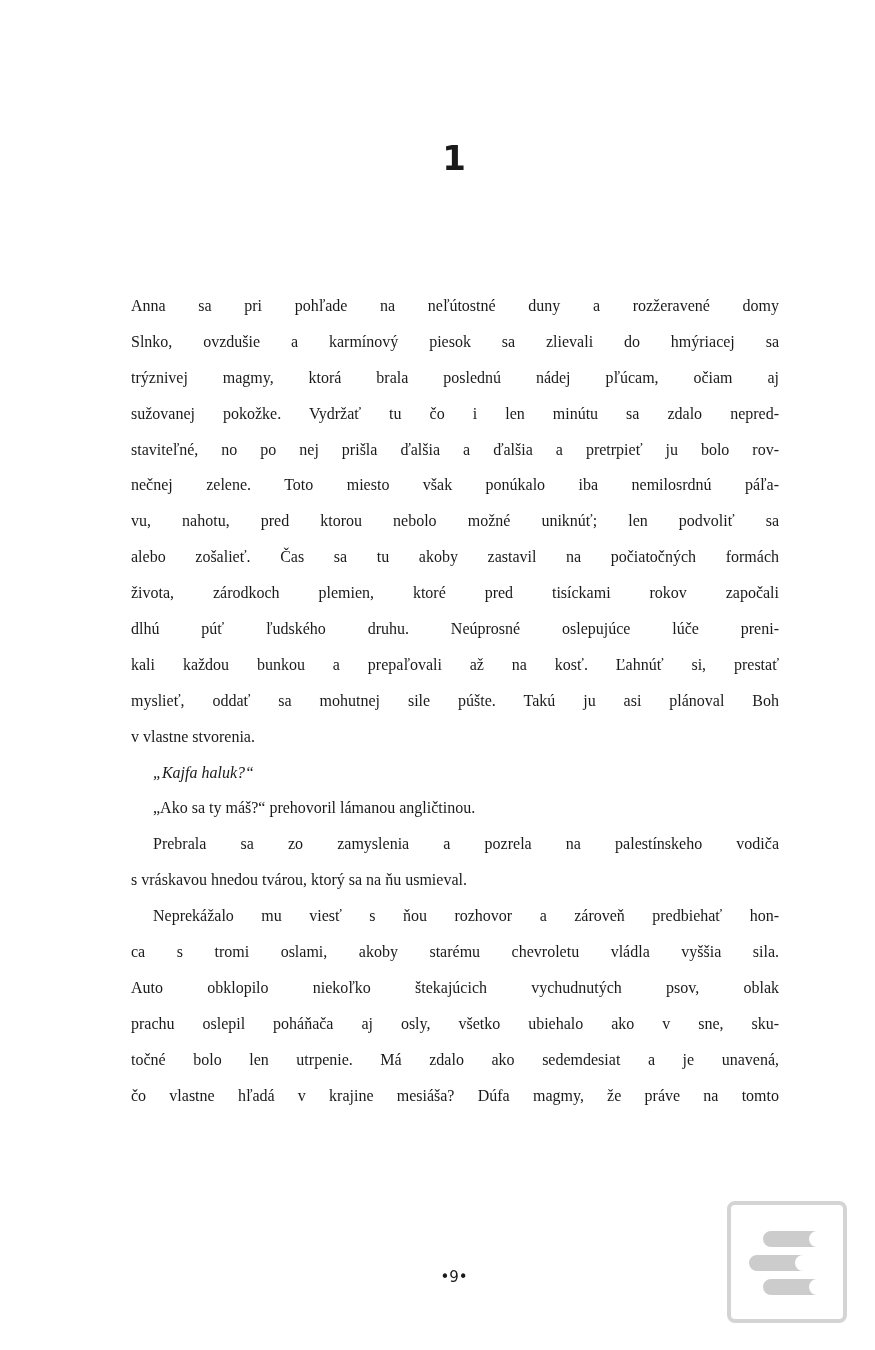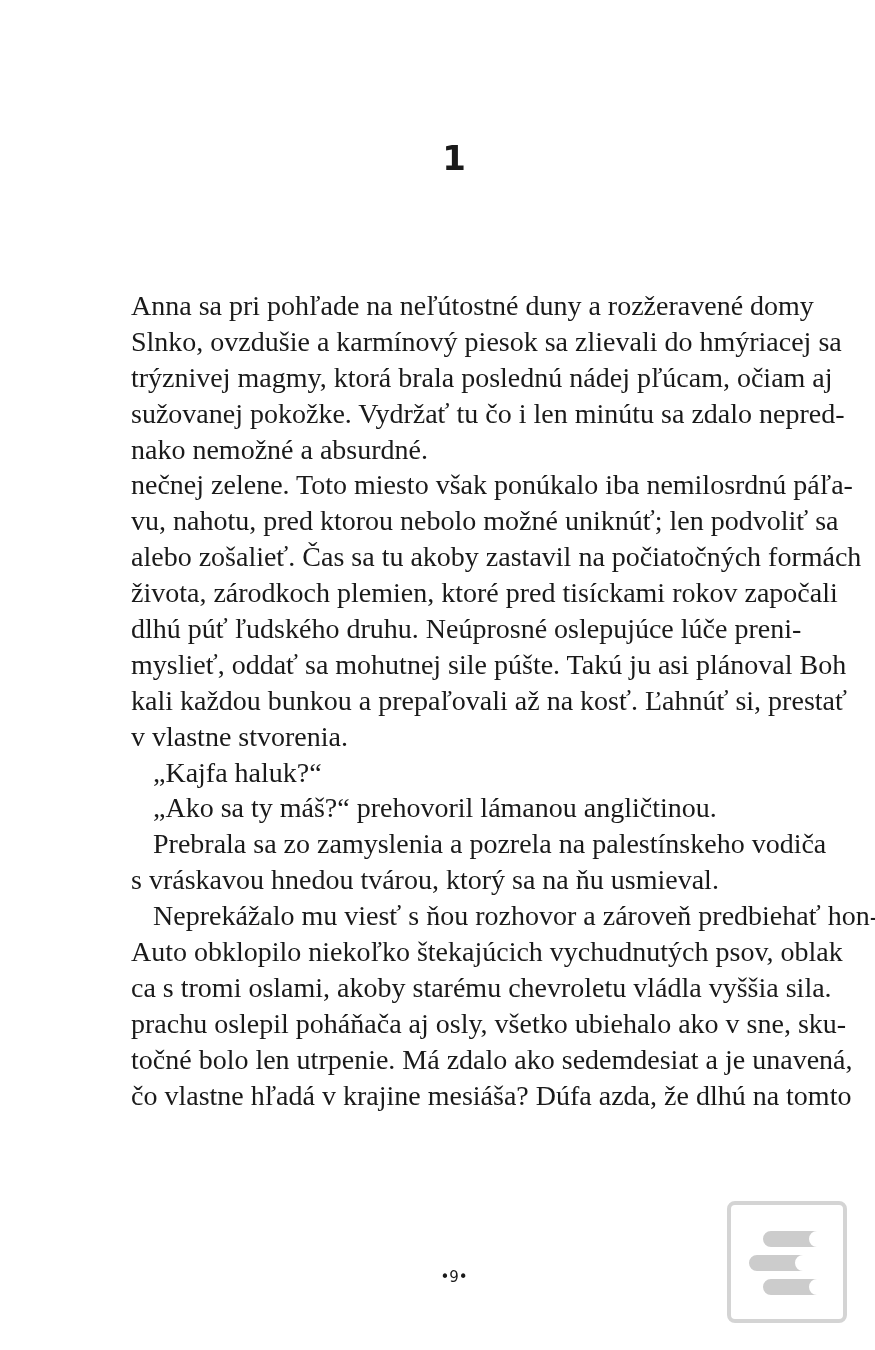--- a/index.html
+++ b/index.html
@@ -25,38 +25,39 @@
       font-size: 34px;
       line-height: 40px;
       color: #1a1a1a;
     }
     .body-text {
       position: absolute;
       top: 288px;
       left: 131px;
       width: 648px;
       font-family: "Liberation Serif", serif;
-      font-size: 28px;
+      font-size: 16px;
       line-height: 35.9px;
       color: #1a1a1a;
     }
     .line {
       display: block;
       white-space: nowrap;
       text-align: justify;
       text-align-last: justify;
       height: 35.9px;
     }
     .line.last {
       text-align-last: left;
     }
     .line.indent {
       padding-left: 22px;
     }
     .line.italic {
+      font-style: italic;
     }
     .page-number {
       position: absolute;
       top: 1268px;
       left: 0;
       width: 908px;
       text-align: center;
       font-family: "DejaVu Sans", sans-serif;
       font-size: 15px;
       color: #1a1a1a;
@@ -82,49 +83,49 @@
 <body>
 
 <div class="chapter-number">1</div>
 
 <div class="body-text" id="body-text">
     <div>
       <span class="line">Anna sa pri pohľade na neľútostné duny a rozžeravené domy</span>
       <span class="line">Slnko, ovzdušie a karmínový piesok sa zlievali do hmýriacej sa</span>
       <span class="line">trýznivej magmy, ktorá brala poslednú nádej pľúcam, očiam aj</span>
       <span class="line">sužovanej pokožke. Vydržať tu čo i len minútu sa zdalo nepred-</span>
-      <span class="line last">nako nemožné a absurdné.</span>
+      <span class="line">staviteľné, no po nej prišla ďalšia a ďalšia a pretrpieť ju bolo rov-</span>
     </div>
     <div>
       <span class="line">nečnej zelene. Toto miesto však ponúkalo iba nemilosrdnú páľa-</span>
       <span class="line">vu, nahotu, pred ktorou nebolo možné uniknúť; len podvoliť sa</span>
       <span class="line">alebo zošalieť. Čas sa tu akoby zastavil na počiatočných formách</span>
       <span class="line">života, zárodkoch plemien, ktoré pred tisíckami rokov započali</span>
       <span class="line">dlhú púť ľudského druhu. Neúprosné oslepujúce lúče preni-</span>
+      <span class="line">kali každou bunkou a prepaľovali až na kosť. Ľahnúť si, prestať</span>
       <span class="line">myslieť, oddať sa mohutnej sile púšte. Takú ju asi plánoval Boh</span>
-      <span class="line">kali každou bunkou a prepaľovali až na kosť. Ľahnúť si, prestať</span>
       <span class="line last">v vlastne stvorenia.</span>
     </div>
     <div>
       <span class="line indent italic last">„Kajfa haluk?“</span>
     </div>
     <div>
       <span class="line indent last">„Ako sa ty máš?“ prehovoril lámanou angličtinou.</span>
     </div>
     <div>
       <span class="line indent">Prebrala sa zo zamyslenia a pozrela na palestínskeho vodiča</span>
       <span class="line last">s vráskavou hnedou tvárou, ktorý sa na ňu usmieval.</span>
     </div>
     <div>
       <span class="line indent">Neprekážalo mu viesť s ňou rozhovor a zároveň predbiehať hon-</span>
+      <span class="line">ca s tromi oslami, akoby starému chevroletu vládla vyššia sila.</span>
       <span class="line">Auto obklopilo niekoľko štekajúcich vychudnutých psov, oblak</span>
-      <span class="line">ca s tromi oslami, akoby starému chevroletu vládla vyššia sila.</span>
       <span class="line">prachu oslepil poháňača aj osly, všetko ubiehalo ako v sne, sku-</span>
       <span class="line">točné bolo len utrpenie. Má zdalo ako sedemdesiat a je unavená,</span>
-      <span class="line">čo vlastne hľadá v krajine mesiáša? Dúfa azda, že dlhú na tomto</span>
+      <span class="line">čo vlastne hľadá v krajine mesiáša? Dúfa magmy, že práve na tomto</span>
     </div>
   </div>
 
 <div class="page-number">•9•</div>
 
 <div class="watermark">
   <svg width="112" height="114" viewBox="0 0 112 114">
     <g fill="#cccccc">
       <path d="M40 26 h46 a8 8 0 0 0 0 16 h-46 a8 8 0 0 1 0 -16 z"></path>
       <path d="M26 50 h46 a8 8 0 0 0 0 16 h-46 a8 8 0 0 1 0 -16 z"></path>

